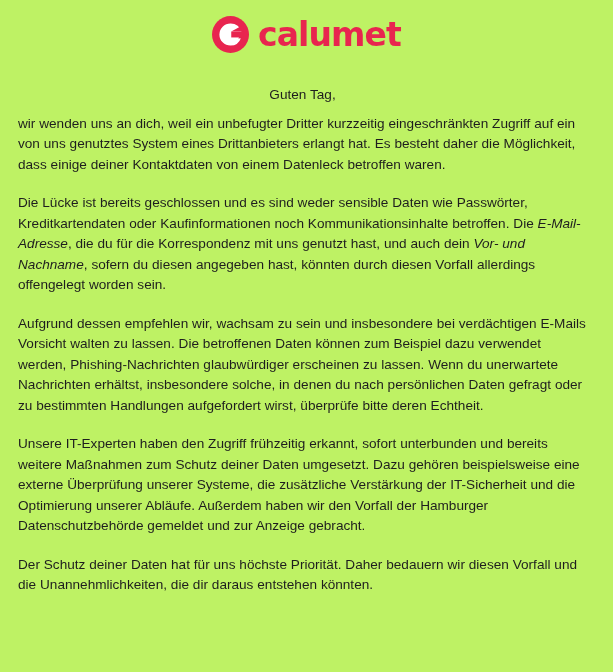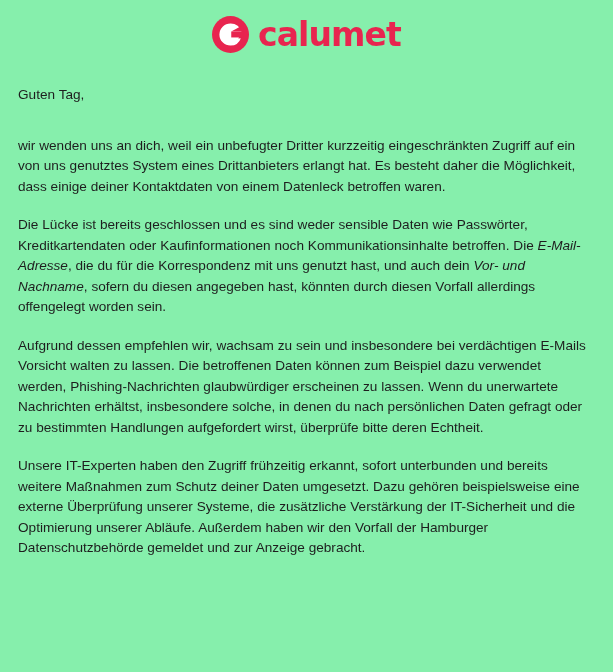--- a/index.html
+++ b/index.html
@@ -11,21 +11,21 @@
     height: 672px;
     background: #ffffff;
     font-family: "Liberation Sans", sans-serif;
     color: #222222;
     overflow: hidden;
   }
   .email-wrap {
     width: 613px;
     height: 672px;
     box-sizing: border-box;
-    background: #86efac;
+    background: #bef264;
     position: relative;
   }
 
   
   .logo-header {
     width: 100%;
     padding-top: 16px;
     padding-bottom: 14px;
     display: flex;
     align-items: center;
@@ -60,21 +60,22 @@
   .para {
     font-size: 13.6px;
     line-height: 20.5px;
     color: #1e1e1e;
     margin: 0 0 18px 0;
     text-align: left;
     word-spacing: 0.1px;
   }
   .para.greeting {
     margin-top: 18px;
-    margin-bottom: 30px;
+    margin-bottom: 8px;
+    text-align: center;
   }
   .para em {
     font-style: italic;
   }
   .info-link {
     color: #1e1e1e;
     text-decoration: underline;
     text-underline-offset: 1px;
     cursor: pointer;
   }
@@ -124,16 +125,19 @@
     </p>
 
     <p class="para">
       <span>Aufgrund dessen empfehlen wir, wachsam zu sein und insbesondere bei verdächtigen E-Mails Vorsicht walten zu lassen. Die betroffenen Daten können zum Beispiel dazu verwendet werden, Phishing-Nachrichten glaubwürdiger erscheinen zu lassen. Wenn du unerwartete Nachrichten erhältst, insbesondere solche, in denen du nach persönlichen Daten gefragt oder zu bestimmten Handlungen aufgefordert wirst, überprüfe bitte deren Echtheit.</span>
     </p>
 
     <p class="para">
       <span>Unsere IT-Experten haben den Zugriff frühzeitig erkannt, sofort unterbunden und bereits weitere Maßnahmen zum Schutz deiner Daten umgesetzt. Dazu gehören beispielsweise eine externe Überprüfung unserer Systeme, die zusätzliche Verstärkung der IT-Sicherheit und die Optimierung unserer Abläufe. Außerdem haben wir den Vorfall der Hamburger Datenschutzbehörde gemeldet und zur Anzeige gebracht.</span>
     </p>
 
+    <p class="para">
+      <span>Der Schutz deiner Daten hat für uns höchste Priorität. Daher bedauern wir diesen Vorfall und die Unannehmlichkeiten, die dir daraus entstehen könnten.</span>
+    </p>
 
 
   </div>
 </div>
 
 </body></html>

